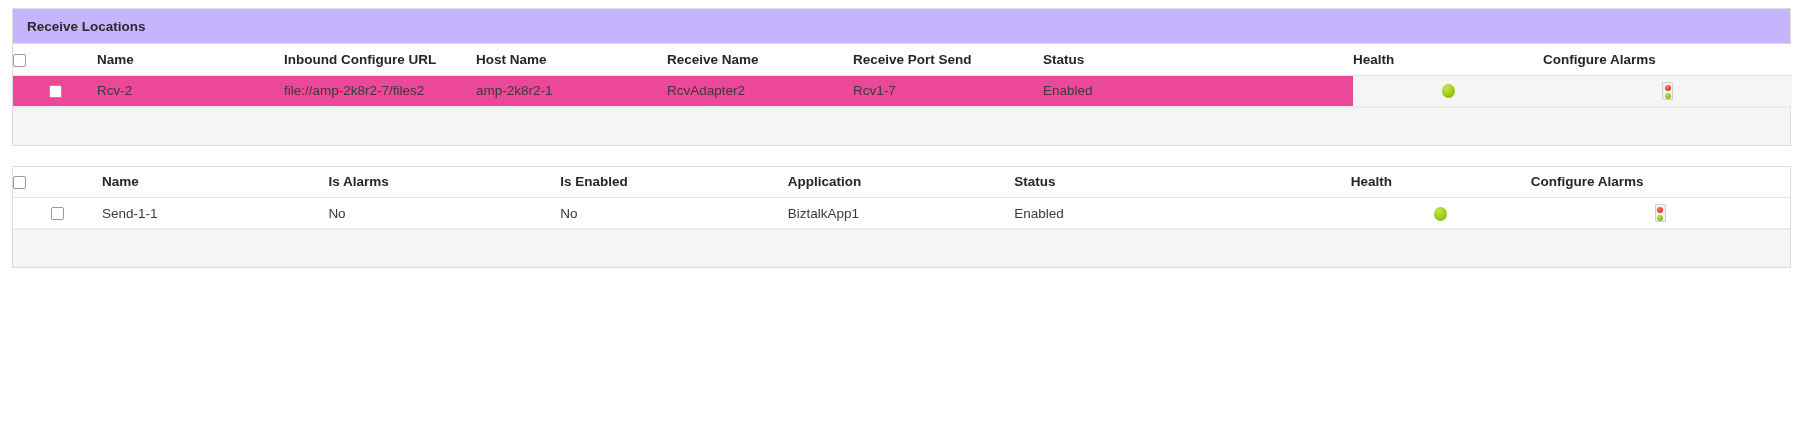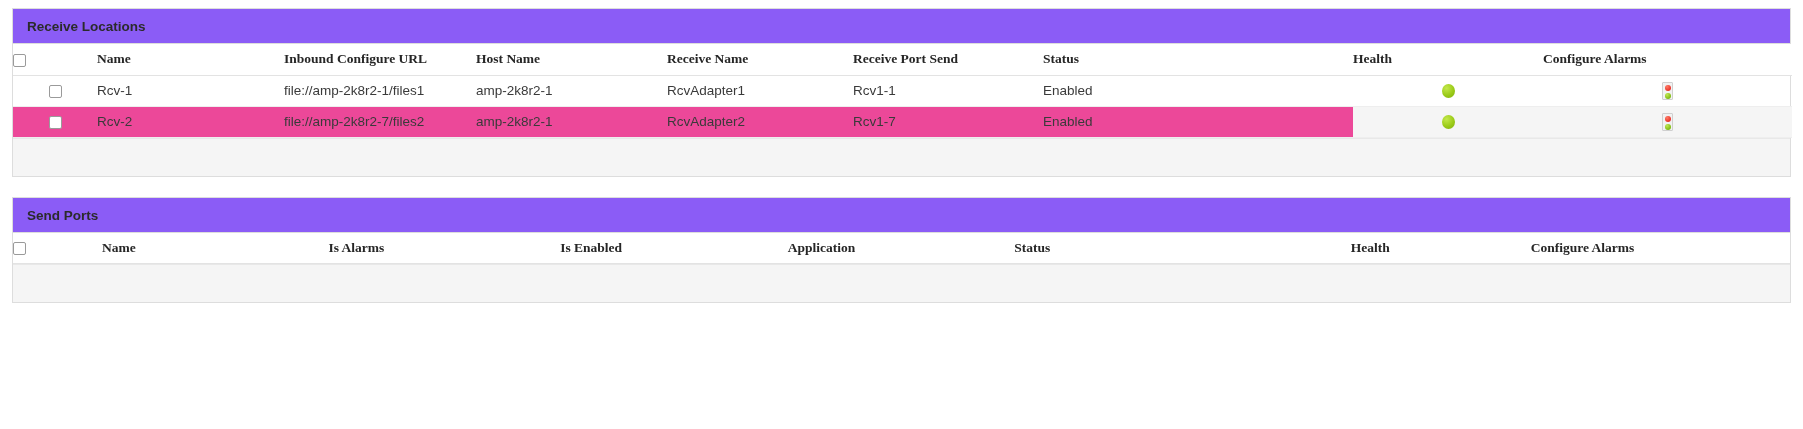--- a/index.html
+++ b/index.html
@@ -17,21 +17,21 @@
 
   .page { padding: 8px 12px 0 12px; }
 
   
   .panel {
     border: 1px solid #dddddd;
     background: #ffffff;
     margin-bottom: 20px;
   }
   .panel-header {
-    background: #8b5cf6;
+    background: #c4b5fd;
     border-bottom: 1px solid #dddddd;
     height: 35px;
     line-height: 35px;
     padding: 0 14px;
     font-size: 13.5px;
     font-weight: bold;
     color: #2b2b2b;
   }
 
   
@@ -45,21 +45,20 @@
     text-align: left;
     font-weight: bold;
     color: #262626;
     font-size: 13.5px;
     height: 31px;
     padding: 0;
     border-bottom: 1px solid #e3e3e3;
     background: #ffffff;
     vertical-align: middle;
     white-space: nowrap;
-    font-family: Liberation Serif, serif;
   }
   table.grid td {
     height: 31px;
     padding: 0;
     border-bottom: 1px solid #eeeeee;
     color: #3a3a3a;
     vertical-align: middle;
     white-space: nowrap;
   }
   tr.row-alt td { background: #ec4899; }
@@ -143,40 +142,20 @@
           <th>Inbound Configure URL</th>
           <th>Host Name</th>
           <th>Receive Name</th>
           <th>Receive Port Send</th>
           <th>Status</th>
           <th class="th-center">Health</th>
           <th class="th-center">Configure Alarms</th>
         </tr>
       </thead>
       <tbody>
-        <tr>
-          <td class="td-center">
-            <span class="cbx"></span>
-          </td>
-          <td>Rcv-1</td>
-          <td>file://amp-2k8r2-1/files1</td>
-          <td>amp-2k8r2-1</td>
-          <td>RcvAdapter1</td>
-          <td>Rcv1-1</td>
-          <td>Enabled</td>
-          <td class="td-center cell-health">
-            <span class="health-dot"></span>
-          </td>
-          <td class="td-center cell-alarm">
-            <span class="traffic-icon">
-              <i class="red"></i>
-              <i class="green"></i>
-            </span>
-          </td>
-        </tr>
         <tr class="row-alt">
           <td class="td-center">
             <span class="cbx"></span>
           </td>
           <td>Rcv-2</td>
           <td>file://amp-2k8r2-7/files2</td>
           <td>amp-2k8r2-1</td>
           <td>RcvAdapter2</td>
           <td>Rcv1-7</td>
           <td>Enabled</td>
@@ -189,21 +168,20 @@
               <i class="green"></i>
             </span>
           </td>
         </tr>
       </tbody>
     </table>
     <div class="grid-footer"></div>
   </div>
 
   <div class="panel">
-    <div class="panel-header">Send Ports</div>
 
     <table class="grid">
       <colgroup>
         <col style="width:84px">
         <col style="width:214px">
         <col style="width:219px">
         <col style="width:215px">
         <col style="width:214px">
         <col style="width:318px">
         <col style="width:170px">
@@ -217,18 +195,37 @@
           <th>Name</th>
           <th>Is Alarms</th>
           <th>Is Enabled</th>
           <th>Application</th>
           <th>Status</th>
           <th class="th-center">Health</th>
           <th class="th-center">Configure Alarms</th>
         </tr>
       </thead>
       <tbody>
+        <tr>
+          <td class="td-center">
+            <span class="cbx"></span>
+          </td>
+          <td>Send-1-1</td>
+          <td>No</td>
+          <td>No</td>
+          <td>BiztalkApp1</td>
+          <td>Enabled</td>
+          <td class="td-center cell-health">
+            <span class="health-dot"></span>
+          </td>
+          <td class="td-center cell-alarm">
+            <span class="traffic-icon">
+              <i class="red"></i>
+              <i class="green"></i>
+            </span>
+          </td>
+        </tr>
       </tbody>
     </table>
     <div class="grid-footer"></div>
   </div>
 
 </div>
 
 </body></html>

